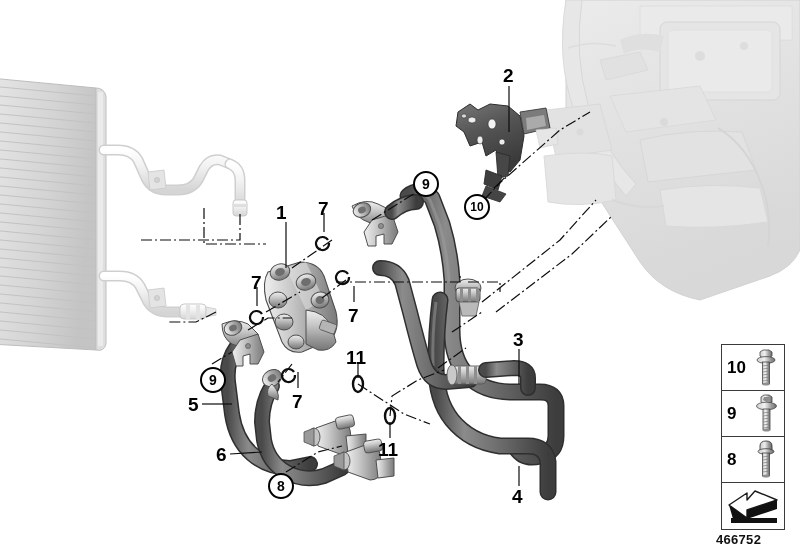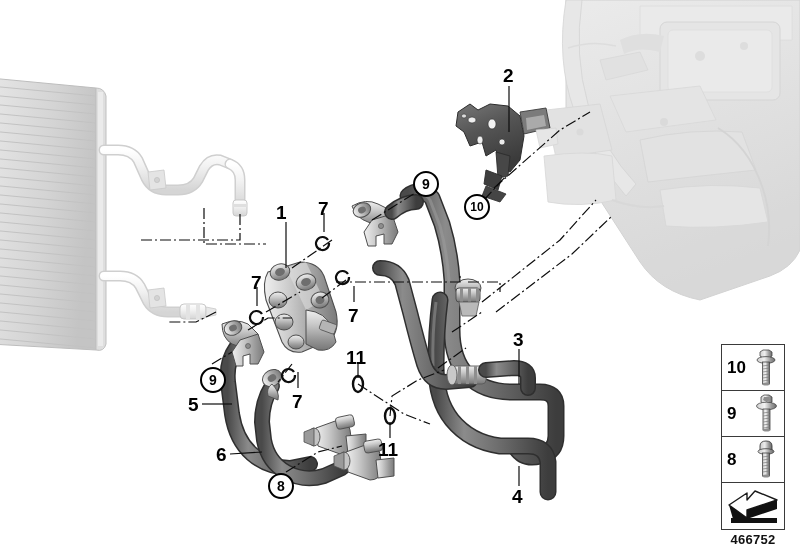--- a/index.html
+++ b/index.html
@@ -15,21 +15,21 @@
         justify-content:center;font-weight:bold;font-size:14px;color:#000;
         font-family:"Liberation Sans",sans-serif;}
   .legend{position:absolute;left:721px;top:344px;width:64px;height:186px;
           border:1.5px solid #3a3a3a;background:#fff;box-sizing:border-box;}
   .legend-cell{position:relative;height:46px;border-bottom:1.5px solid #3a3a3a;
                box-sizing:border-box;display:flex;align-items:center;}
   .legend-cell:last-child{border-bottom:none;height:48px;}
   .legend-num{font-weight:bold;font-size:17px;color:#000;margin-left:5px;width:20px;
               font-family:"Liberation Sans",sans-serif;}
   .legend-ico{flex:1;display:flex;align-items:center;justify-content:center;}
-  .partno{position:absolute;left:716px;top:532px;width:74px;text-align:center;
+  .partno{position:absolute;left:716px;top:532px;width:74px;text-align:left;
           font-size:13px;font-weight:bold;color:#111;letter-spacing:.3px;
           font-family:"Liberation Sans",sans-serif;}
 </style>
 </head>
 <body>
 
 <div id="stage">
 
   <svg class="layer" viewBox="0 0 800 560">
     <defs>

